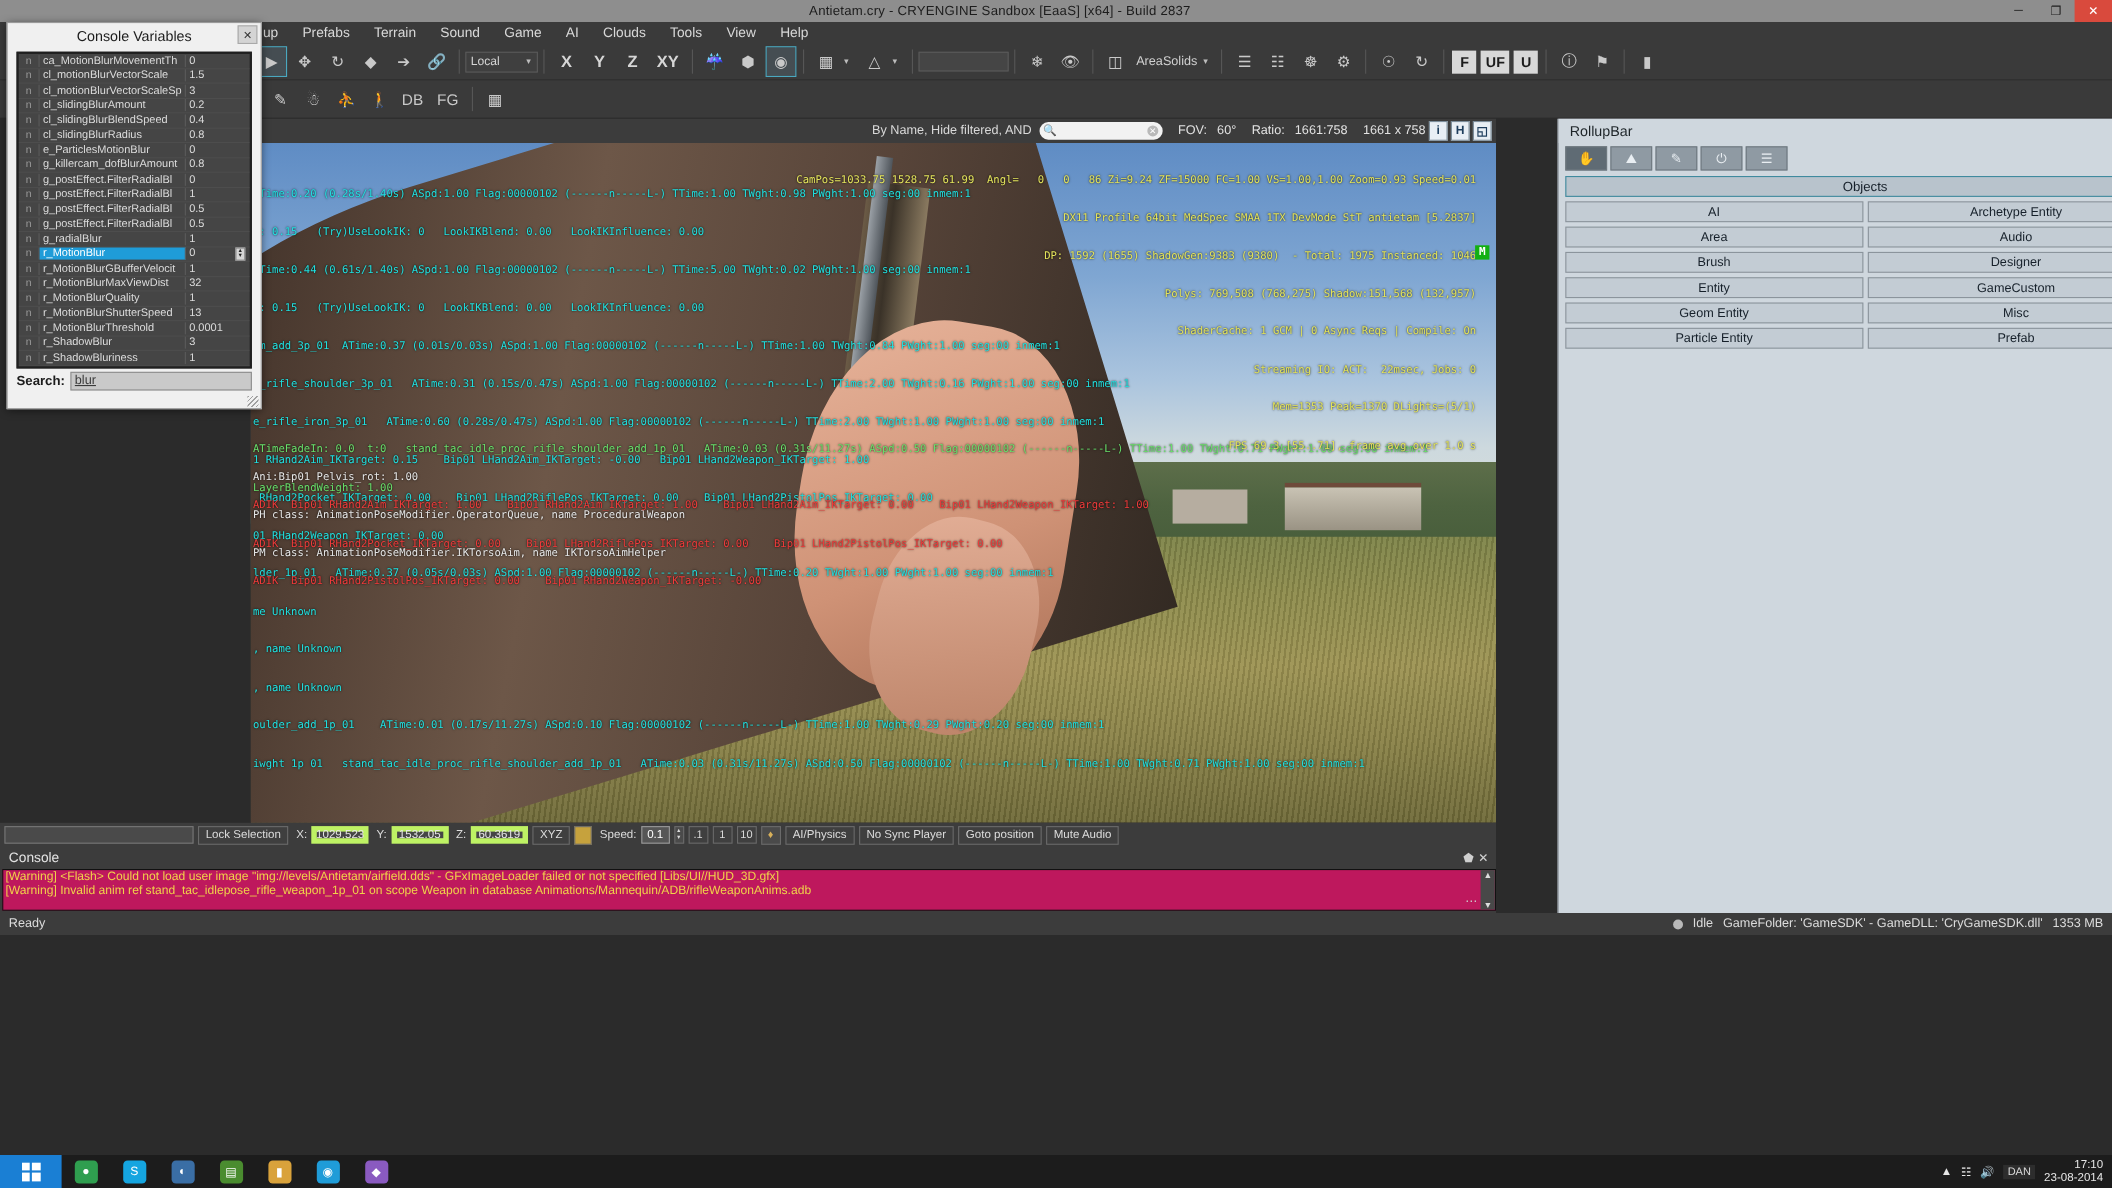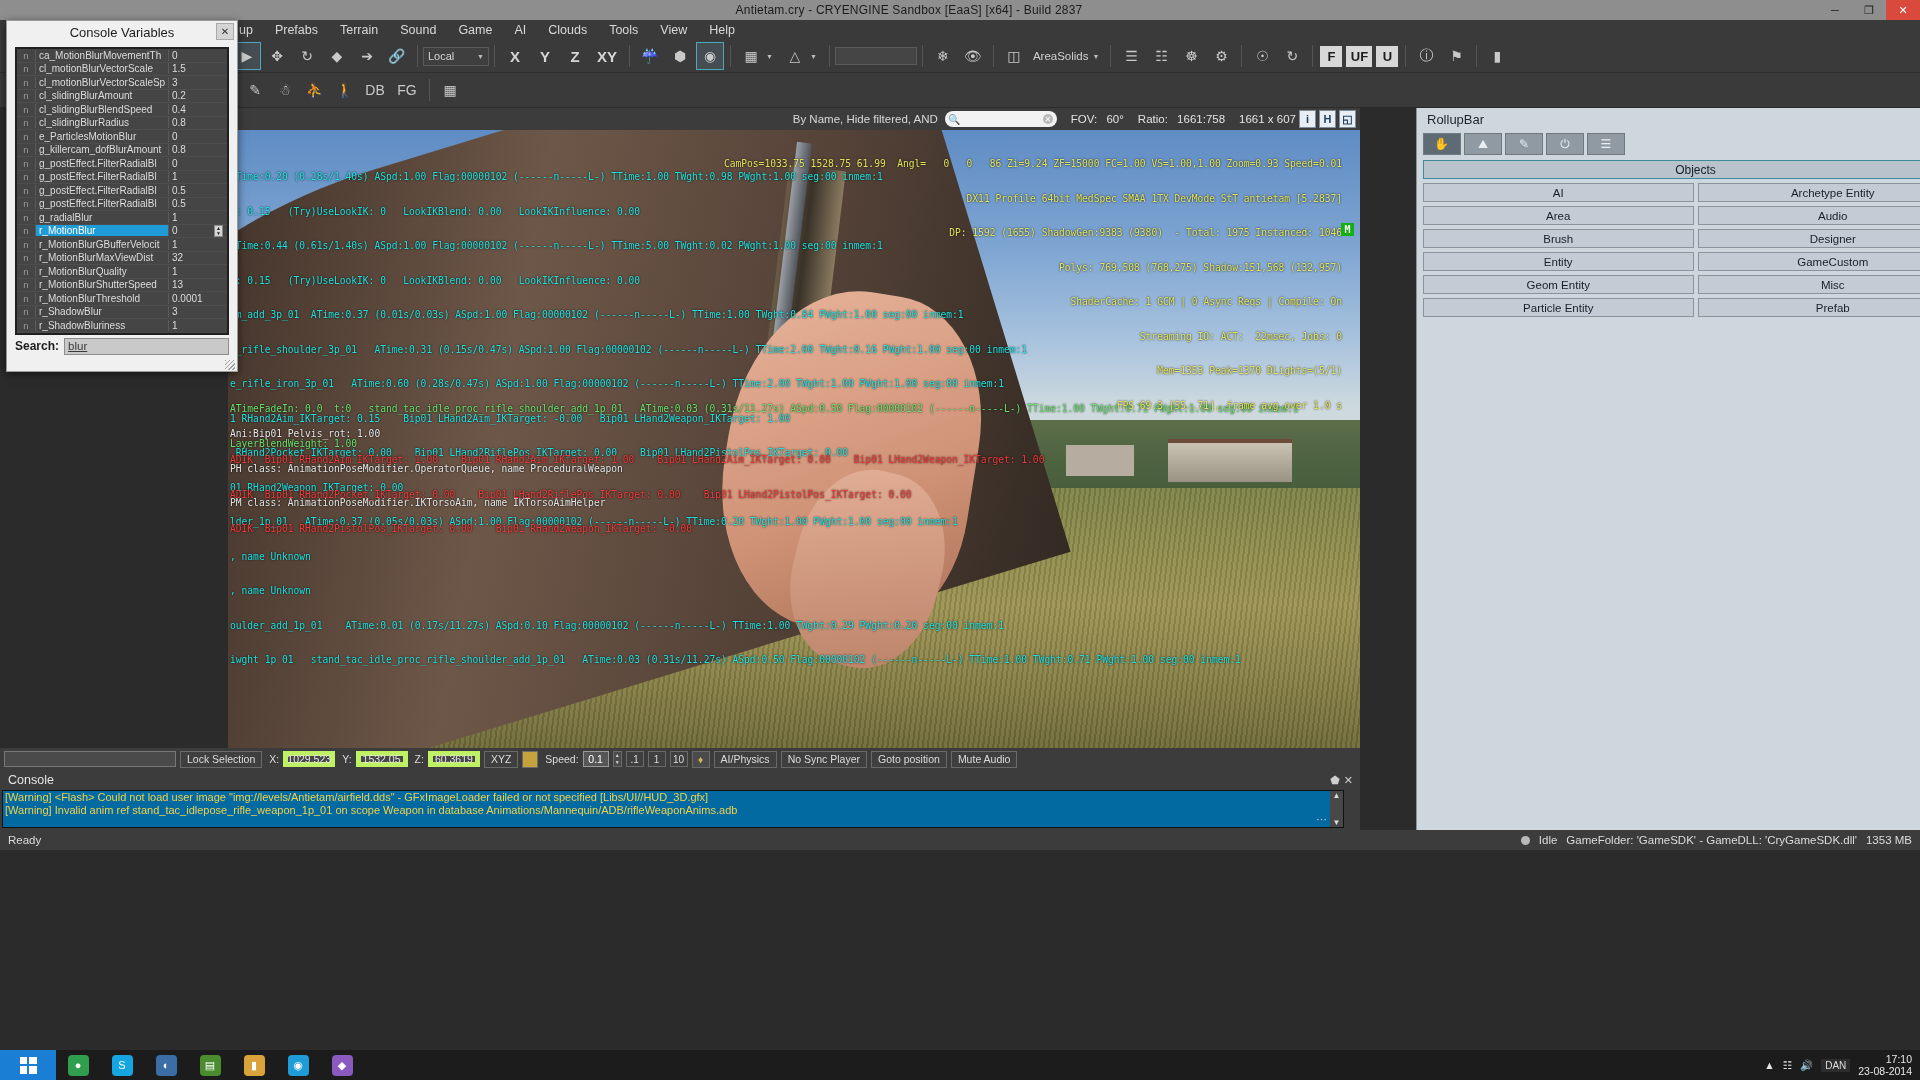--- a/index.html
+++ b/index.html
@@ -122,21 +122,21 @@
   .vps-icon { width:18px; height:17px; background:#4a4a4a; border:1px solid #6a6a6a;
     display:flex; align-items:center; justify-content:center; color:#d8b05a; font-size:10px; }
 
   
   .consolepane { position:absolute; left:0; top:770px; width:1360px; height:60px;
     background:#3c3c3c; }
   .console-hdr { height:20px; display:flex; align-items:center; padding-left:8px;
     color:#e3e3e3; font-size:12.5px; background:#3c3c3c; }
   .console-hdr .pin { margin-left:auto; margin-right:4px; color:#cfcfcf; font-size:11px; }
   .console-hdr .x { margin-right:7px; color:#cfcfcf; font-size:11px; }
-  .console-body { margin:0 16px 0 2px; height:38px; background:#0369a1; border:1px solid #111;
+  .console-body { margin:0 0 0 2px; height:38px; background:#be185d; border:1px solid #111;
     position:relative; overflow:hidden; }
   .console-line { font-family:"Liberation Sans", sans-serif; font-size:11px; color:#f0d24a;
     white-space:pre; padding-left:2px; line-height:13px; }
   .csb { position:absolute; right:0; top:0; width:13px; height:100%; background:#484848;
     display:flex; flex-direction:column; justify-content:space-between; align-items:center;
     font-size:8px; color:#ddd; }
   .cdots { position:absolute; right:16px; bottom:1px; color:#cfcfcf; font-size:11px; }
 
   
   .rollup { position:absolute; left:1416px; top:108px; width:558px; height:722px;
@@ -306,21 +306,21 @@
       <span class="clr">✕</span>
     </div>
     <span class="fb-pair">
       <span>FOV:</span>
       <b>60°</b>
     </span>
     <span class="fb-pair">
       <span>Ratio:</span>
       <b>1661:758</b>
     </span>
-    <span class="fb-pair">1661 x 607</span>
+    <span class="fb-pair">1661 x 758</span>
     <div class="fb-btn">i</div>
     <div class="fb-btn">H</div>
     <div class="fb-btn">◱</div>
   </div>
 
   <div class="viewport">
     <div class="sky"></div>
     <div class="treeline"></div>
     <div class="hills"></div>
     <div class="water"></div>
@@ -338,20 +338,21 @@
       <div>e: 0.15   (Try)UseLookIK: 0   LookIKBlend: 0.00   LookIKInfluence: 0.00</div>
       <div>ATime:0.44 (0.61s/1.40s) ASpd:1.00 Flag:00000102 (------n-----L-) TTime:5.00 TWght:0.02 PWght:1.00 seg:00 inmem:1</div>
       <div>e: 0.15   (Try)UseLookIK: 0   LookIKBlend: 0.00   LookIKInfluence: 0.00</div>
       <div>im_add_3p_01  ATime:0.37 (0.01s/0.03s) ASpd:1.00 Flag:00000102 (------n-----L-) TTime:1.00 TWght:0.84 PWght:1.00 seg:00 inmem:1</div>
       <div>e_rifle_shoulder_3p_01   ATime:0.31 (0.15s/0.47s) ASpd:1.00 Flag:00000102 (------n-----L-) TTime:2.00 TWght:0.16 PWght:1.00 seg:00 inmem:1</div>
       <div>e_rifle_iron_3p_01   ATime:0.60 (0.28s/0.47s) ASpd:1.00 Flag:00000102 (------n-----L-) TTime:2.00 TWght:1.00 PWght:1.00 seg:00 inmem:1</div>
       <div>1 RHand2Aim_IKTarget: 0.15    Bip01 LHand2Aim_IKTarget: -0.00   Bip01 LHand2Weapon_IKTarget: 1.00</div>
       <div> RHand2Pocket_IKTarget: 0.00    Bip01 LHand2RiflePos_IKTarget: 0.00    Bip01 LHand2PistolPos_IKTarget: 0.00</div>
       <div>01 RHand2Weapon_IKTarget: 0.00</div>
       <div>lder_1p_01   ATime:0.37 (0.05s/0.03s) ASpd:1.00 Flag:00000102 (------n-----L-) TTime:0.20 TWght:1.00 PWght:1.00 seg:00 inmem:1</div>
+      <div>me Unknown</div>
       <div>, name Unknown</div>
       <div>, name Unknown</div>
       <div>oulder_add_1p_01    ATime:0.01 (0.17s/11.27s) ASpd:0.10 Flag:00000102 (------n-----L-) TTime:1.00 TWght:0.29 PWght:0.20 seg:00 inmem:1</div>
       <div>iwght 1p 01   stand_tac_idle_proc_rifle_shoulder_add_1p_01   ATime:0.03 (0.31s/11.27s) ASpd:0.50 Flag:00000102 (------n-----L-) TTime:1.00 TWght:0.71 PWght:1.00 seg:00 inmem:1</div>
     </div>
 
     <div class="dbg green" style="left:2px; top:250px;">
       <div>ATimeFadeIn: 0.0  t:0   stand_tac_idle_proc_rifle_shoulder_add_1p_01   ATime:0.03 (0.31s/11.27s) ASpd:0.50 Flag:00000102 (------n-----L-) TTime:1.00 TWght:0.71 PWght:1.00 seg:00 inmem:1</div>
       <div>LayerBlendWeight: 1.00</div>
     </div>

